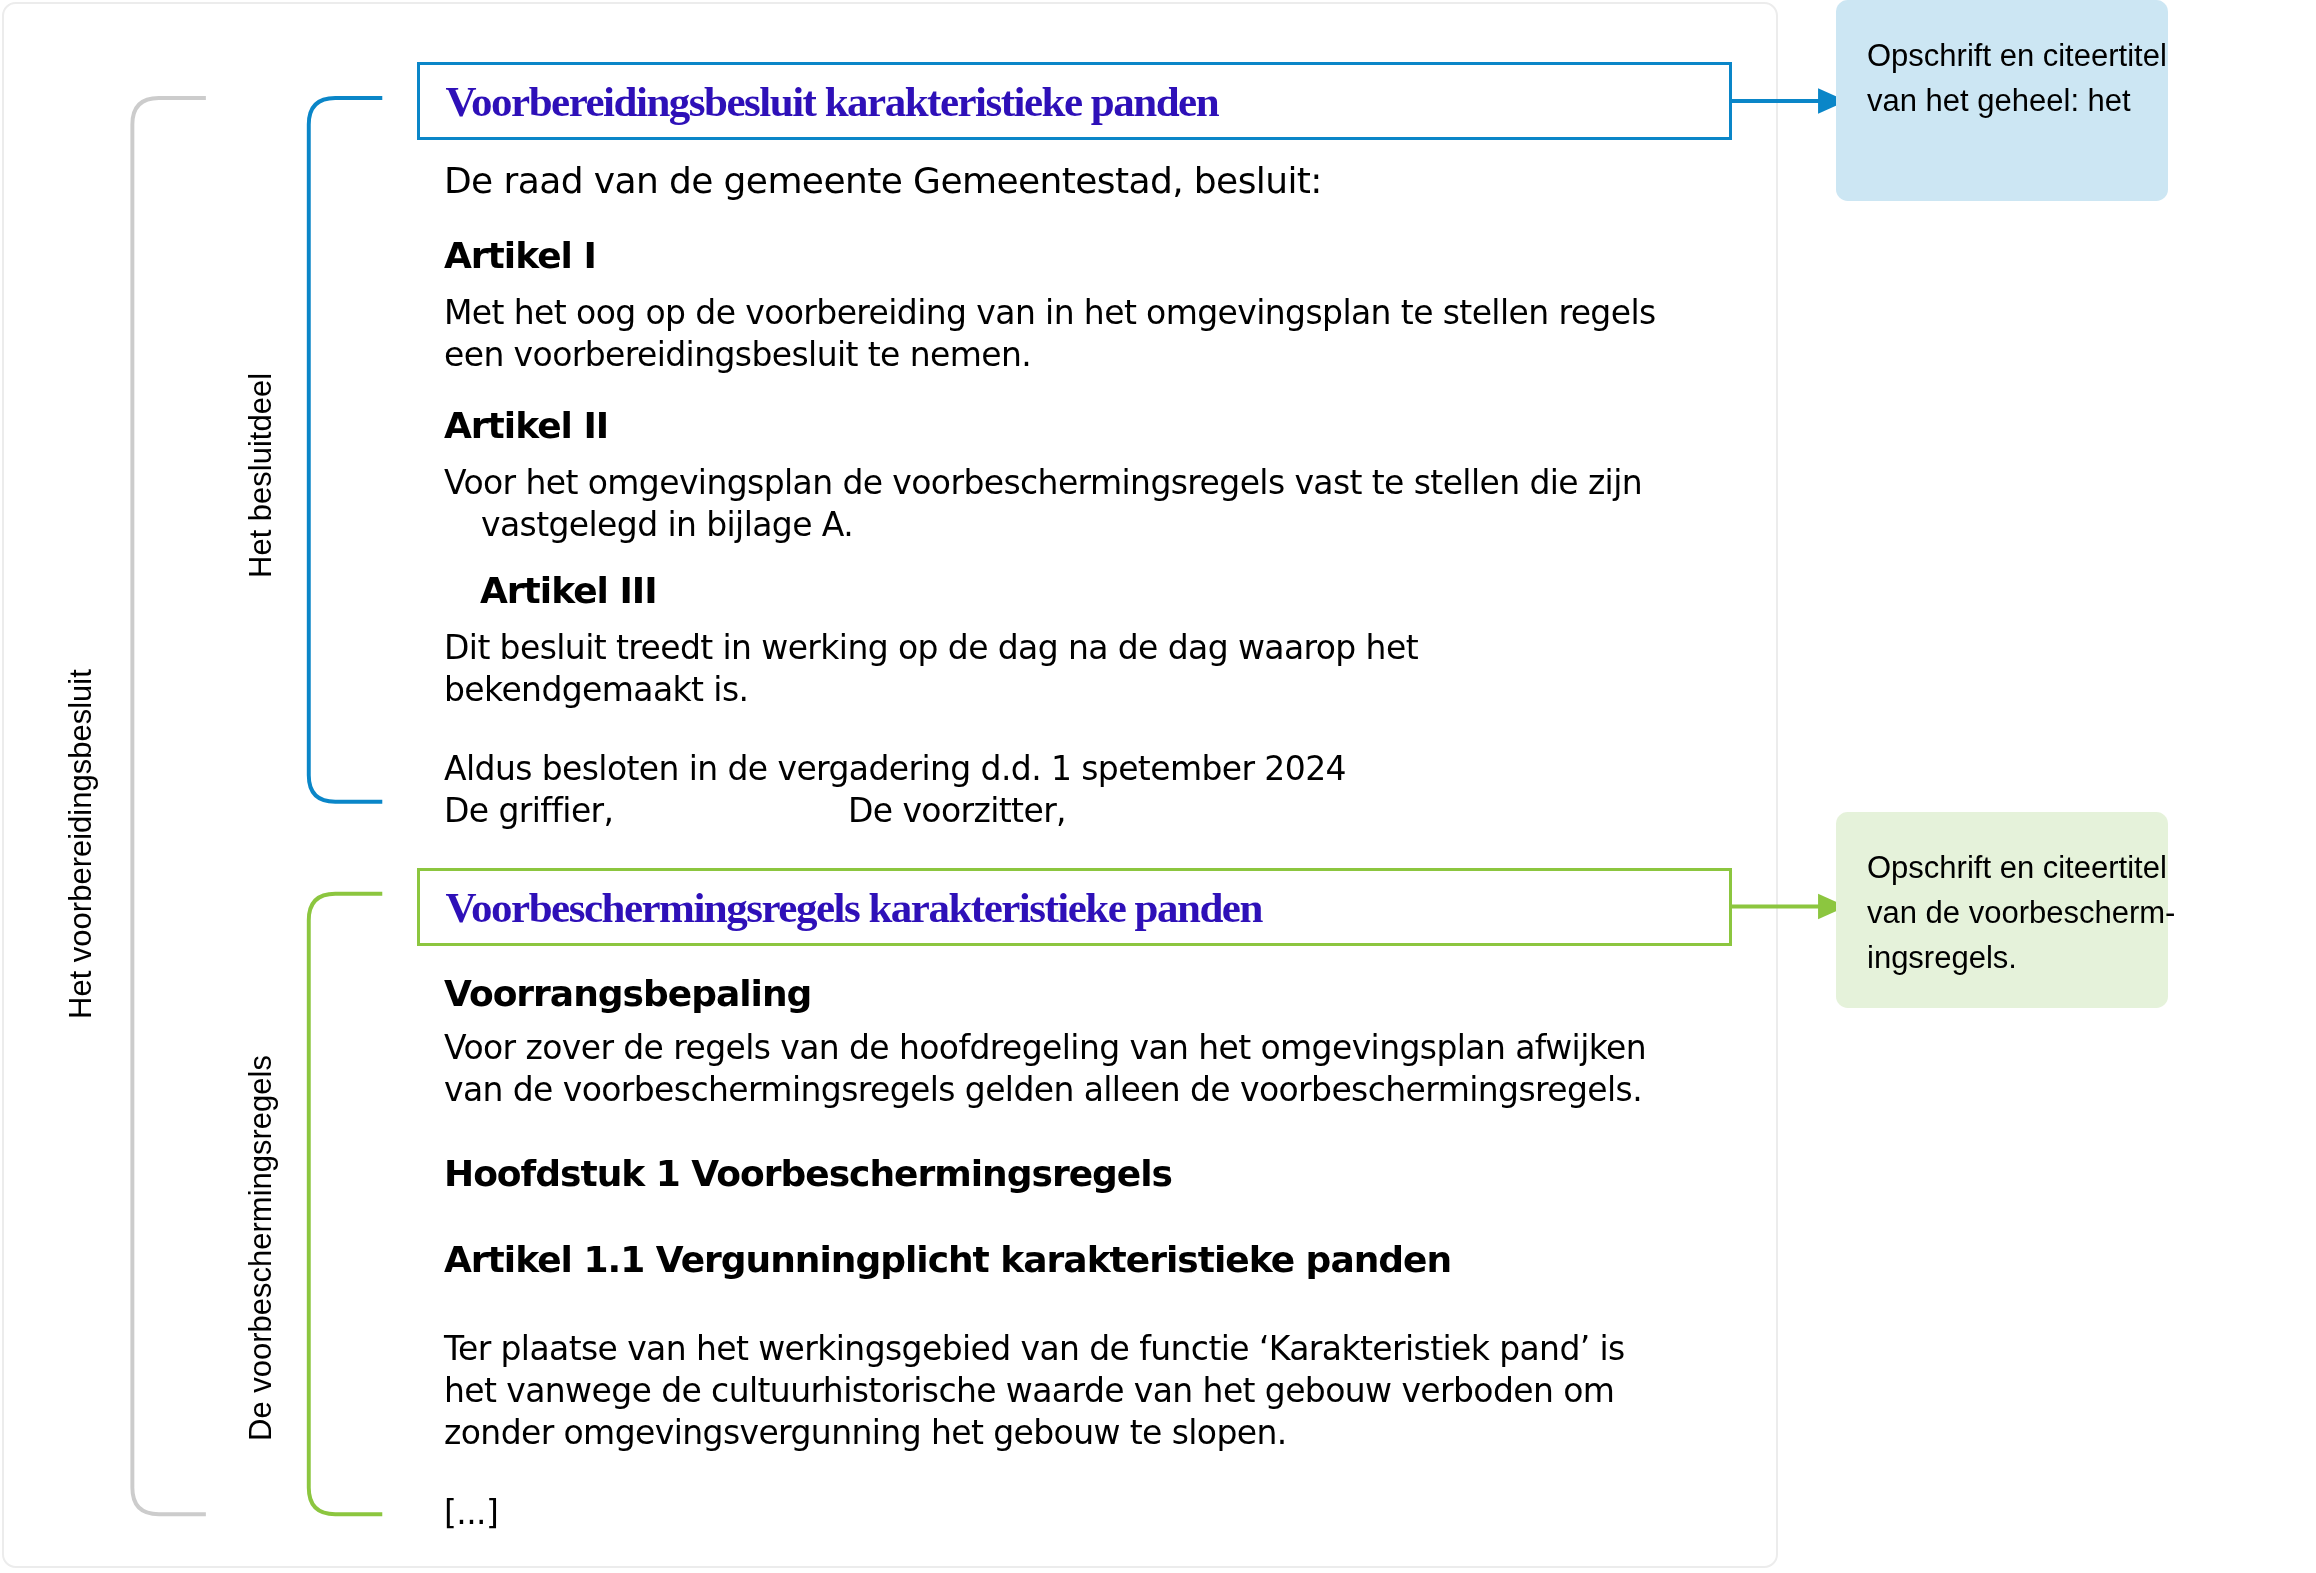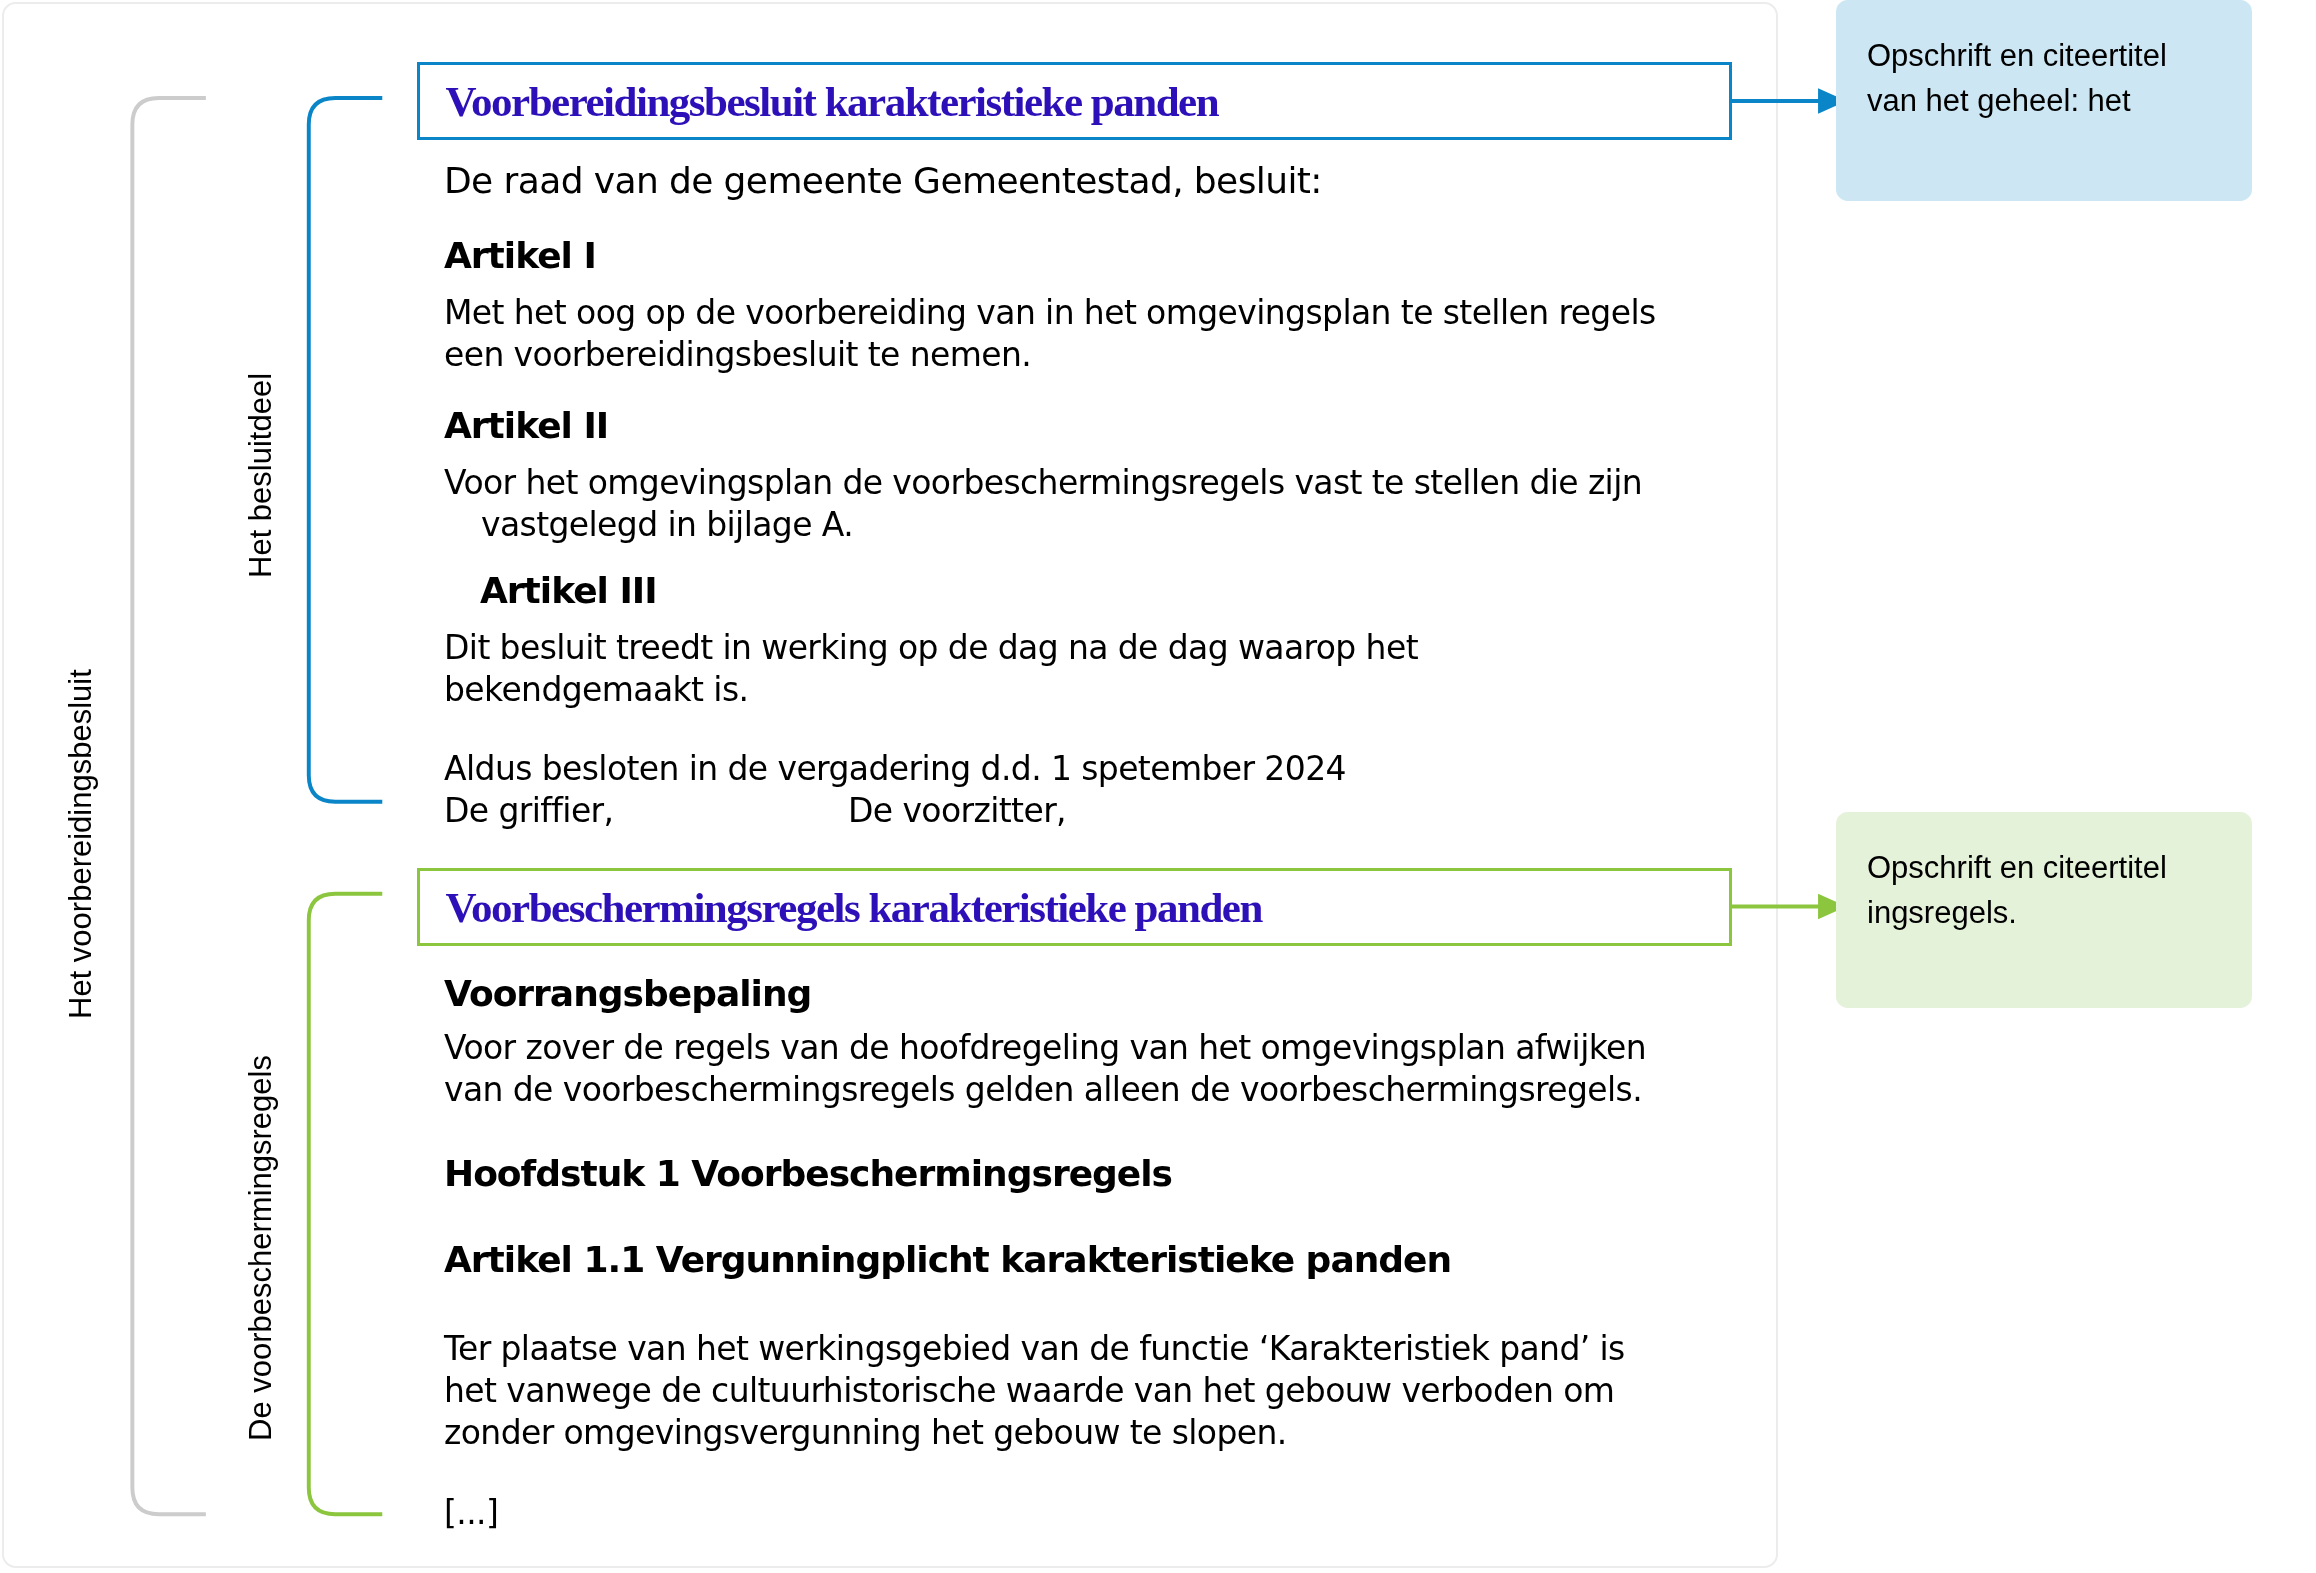--- a/index.html
+++ b/index.html
@@ -12,21 +12,21 @@
             font-family:"Liberation Sans", sans-serif; font-size:31px; white-space:nowrap; line-height:1; }
   .title-box { position:absolute; left:417px; width:1315px; height:78px; box-sizing:border-box;
                border:3.9px solid; padding-left:25.5px; display:flex; align-items:center; }
   .title-box.blue { top:62px; border-color:#0a86c8; }
   .title-box.green { top:868px; border-color:#8cc63f; }
   .title-text { font-family:Liberation Serif, serif; font-weight:bold; font-size:43px; color:#2e10b8;
                 letter-spacing:-1.5px; white-space:nowrap; }
   .doc { position:absolute; left:444px; font-family:"DejaVu Sans", sans-serif; font-size:33px;
          line-height:42px; letter-spacing:-0.6px; white-space:nowrap; }
   .doc.h { font-weight:bold; font-size:36px; letter-spacing:-1px; }
-  .callout { position:absolute; left:1836px; width:416px; border-radius:11.8px; box-sizing:border-box;
+  .callout { position:absolute; left:1836px; width:332px; border-radius:11.8px; box-sizing:border-box;
              padding:33px 12px 0 31px; font-family:"Liberation Sans", sans-serif; font-size:31px; line-height:45px; }
   .callout.blue { top:0px; height:201px; background:#cce6f3; }
   .callout.green { top:812px; height:196px; background:#e5f2da; }
   .callout span { display:block; white-space:nowrap; }
 </style>
 </head>
 <body>
 
 <div class="panel"></div>
 
@@ -88,15 +88,16 @@
 
 <div class="doc" style="top:1492px;">[...]</div>
 
 <div class="callout blue">
   <span>Opschrift en citeertitel</span>
   <span>van het geheel: het</span>
 </div>
 
 <div class="callout green">
   <span>Opschrift en citeertitel</span>
+  <span>van de voorbescherm-</span>
   <span>ingsregels.</span>
 </div>
 
 
 </body></html>

